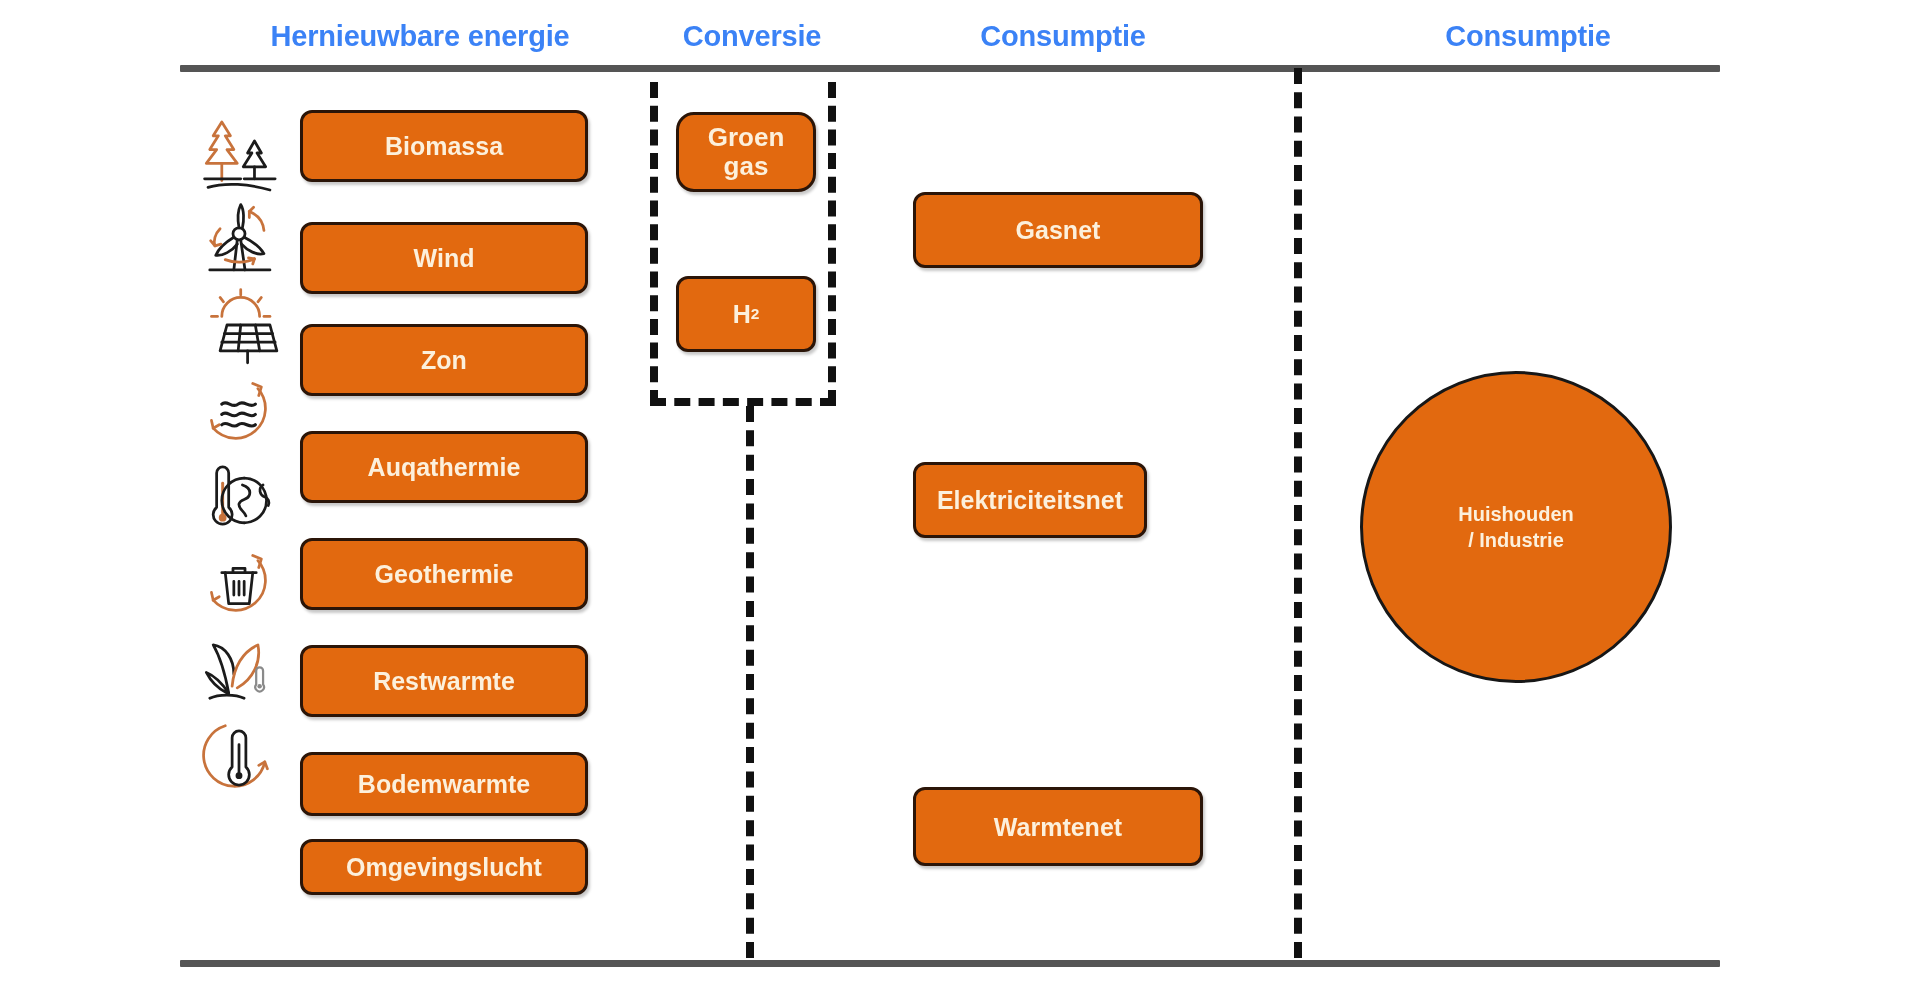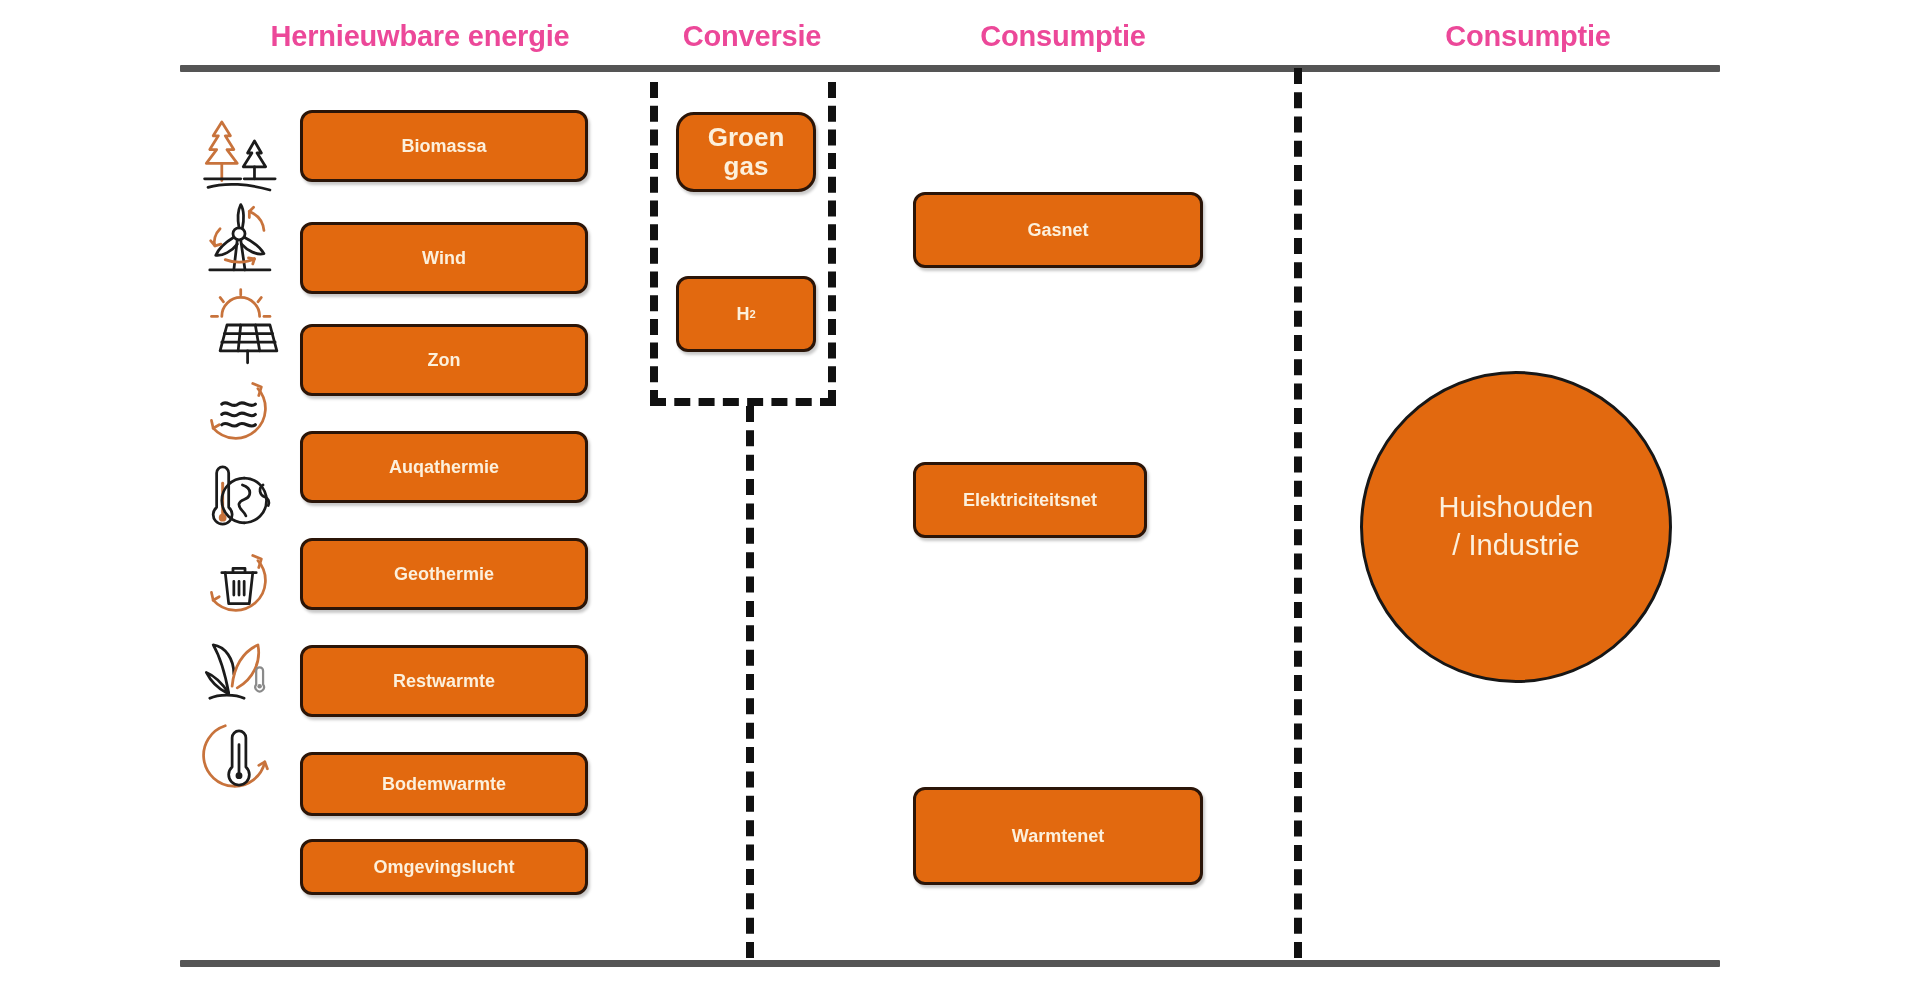--- a/index.html
+++ b/index.html
@@ -10,21 +10,21 @@
     overflow:hidden;
     position:relative;
   }
   #stage{position:absolute;inset:0;width:1920px;height:995px;}
 
   
   .col-header{
     position:absolute;
     font-size:29px;
     font-weight:bold;
-    color:#ec4899;
+    color:#3b82f6;
     letter-spacing:-0.2px;
     white-space:nowrap;
     text-align:center;
     transform:translateX(-50%);
     top:20px;
   }
 
   
   .hrule{
     position:absolute;
@@ -42,40 +42,40 @@
     position:absolute;
     background:#E2690F;
     border:3px solid #2b1508;
     border-radius:12px;
     box-shadow:2px 3px 3px rgba(0,0,0,0.22);
     display:flex;
     align-items:center;
     justify-content:center;
     color:#FCF0DC;
     font-weight:bold;
-    font-size:18px;
+    font-size:25px;
     line-height:1.12;
     text-align:center;
     box-sizing:border-box;
     padding:2px 6px;
   }
   .obox.two-line{font-size:26px;}
 
   
   .ocircle{
     position:absolute;
     background:#E2690F;
     border:3px solid #171717;
     border-radius:50%;
     display:flex;
     align-items:center;
     justify-content:center;
     color:#FCF0DC;
-    font-weight:normal;
-    font-size:29px;
+    font-weight:bold;
+    font-size:20px;
     line-height:1.3;
     text-align:center;
     box-sizing:border-box;
   }
 
   
   .dash-frame{
     position:absolute;
     border-left:8px dashed #111;
     border-right:8px dashed #111;
@@ -266,20 +266,20 @@
     <span>gas</span>
   </div>
 
   <div class="obox" style="left:676px;top:276px;width:140px;height:76px;">
     <span>H</span>
       <sub>2</sub>
   </div>
 
   <div class="obox" style="left:913px;top:192px;width:290px;height:76px;">Gasnet</div>
   <div class="obox" style="left:913px;top:462px;width:234px;height:76px;">Elektriciteitsnet</div>
-  <div class="obox" style="left:913px;top:787px;width:290px;height:98px;">Warmtenet</div>
+  <div class="obox" style="left:913px;top:787px;width:290px;height:79px;">Warmtenet</div>
 
   <div class="ocircle" style="left:1360px;top:371px;width:312px;height:312px;flex-direction:column;">
     <span>Huishouden</span>
     <span>/ Industrie</span>
   </div>
 
 </div>
 
 </body></html>

